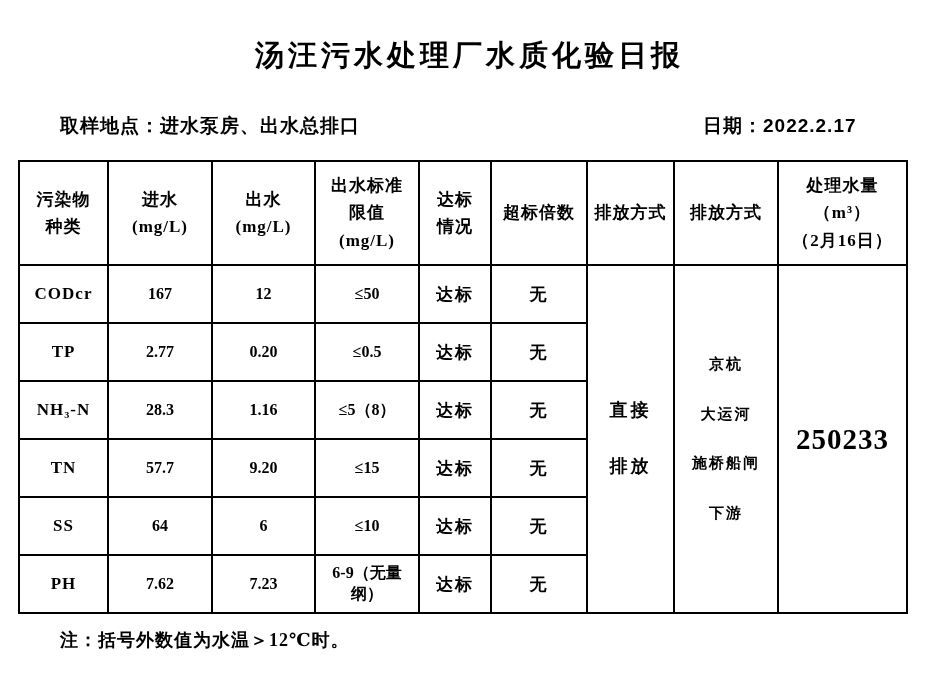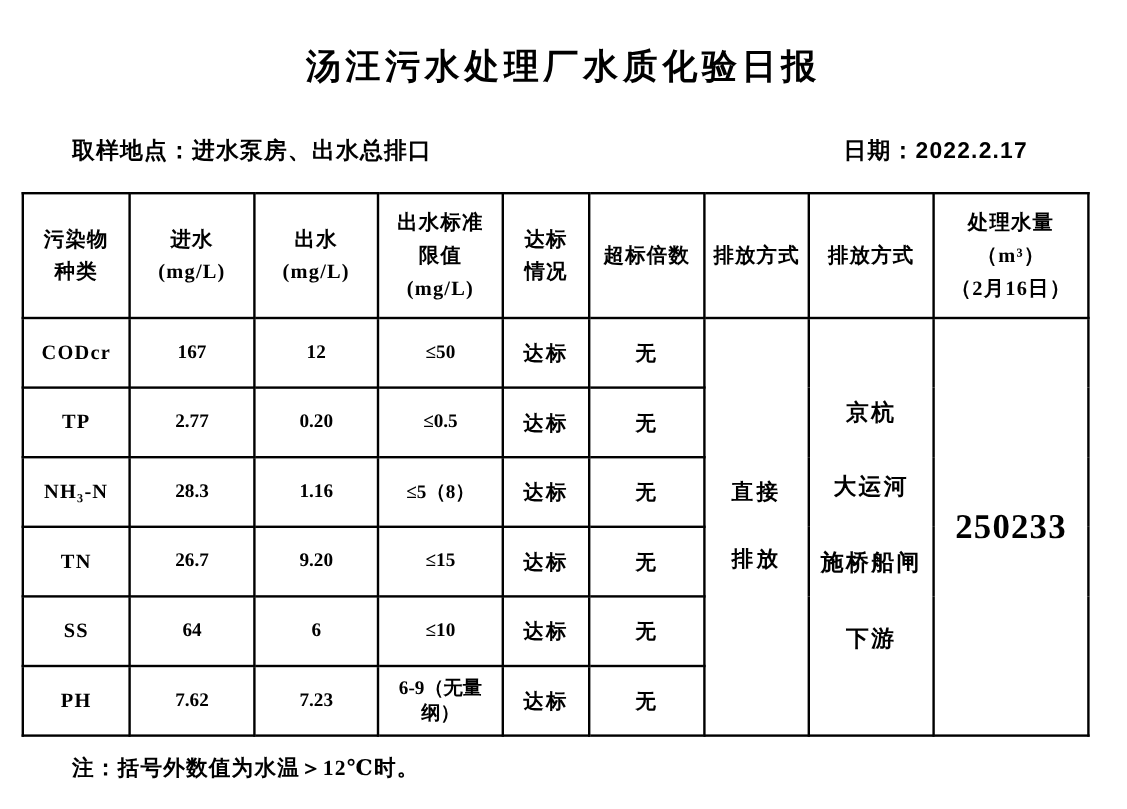--- a/index.html
+++ b/index.html
@@ -62,21 +62,21 @@
   }
   .report-table td { font-size: 16px; }
   td.pollutant-cell { font-size: 17px; letter-spacing: 1px; }
   td.status-cell, td.exceed-cell { font-size: 17px; letter-spacing: 2px; }
   td.mode-cell {
     font-size: 18px;
     line-height: 3.1;
     letter-spacing: 3px;
   }
   td.dest-cell {
-    font-size: 19px;
+    font-size: 15px;
     line-height: 3.3;
     letter-spacing: 2px;
   }
   td.volume-cell {
     font-size: 29px;
     letter-spacing: 1px;
   }
   .footnote {
     position: absolute;
     left: 60px;
@@ -156,21 +156,21 @@
     <tr>
       <td class="pollutant-cell">NH₃-N</td>
       <td>28.3</td>
       <td>1.16</td>
       <td>≤5（8）</td>
       <td class="status-cell">达标</td>
       <td class="exceed-cell">无</td>
     </tr>
     <tr>
       <td class="pollutant-cell">TN</td>
-      <td>26.7</td>
+      <td>57.7</td>
       <td>9.20</td>
       <td>≤15</td>
       <td class="status-cell">达标</td>
       <td class="exceed-cell">无</td>
     </tr>
     <tr>
       <td class="pollutant-cell">SS</td>
       <td>64</td>
       <td>6</td>
       <td>≤10</td>

